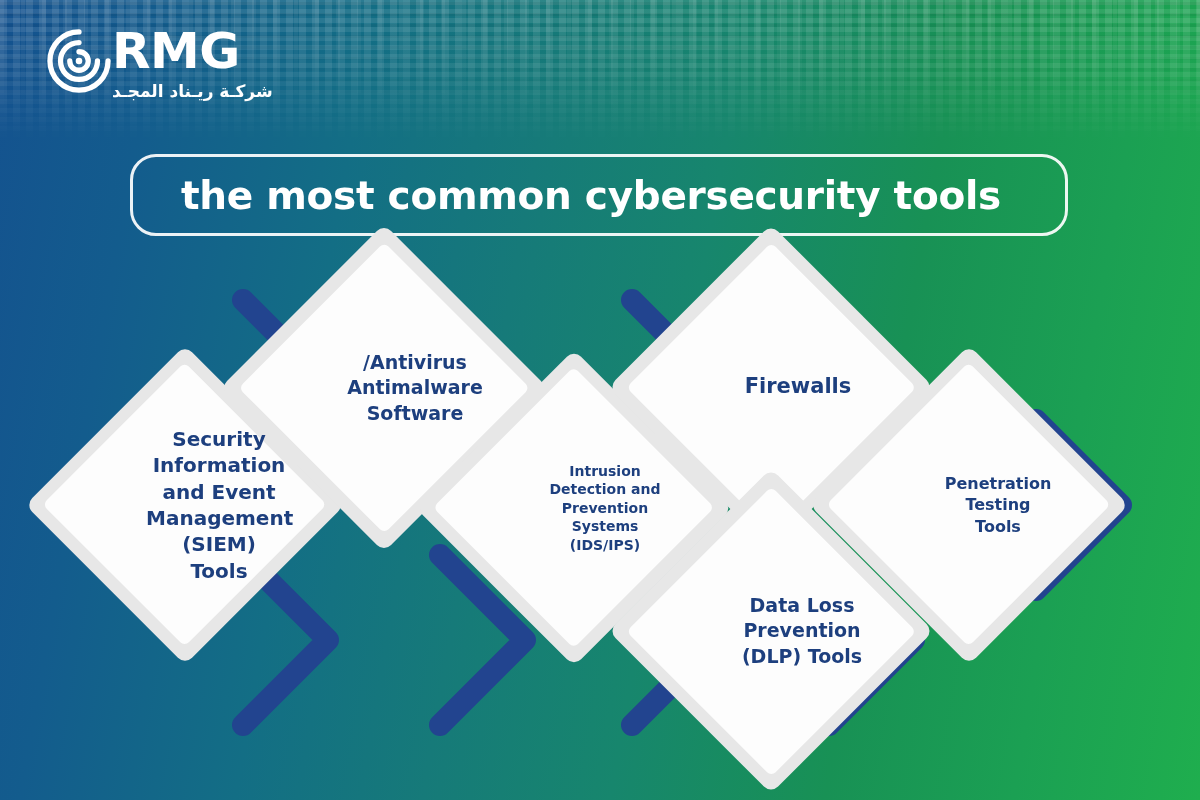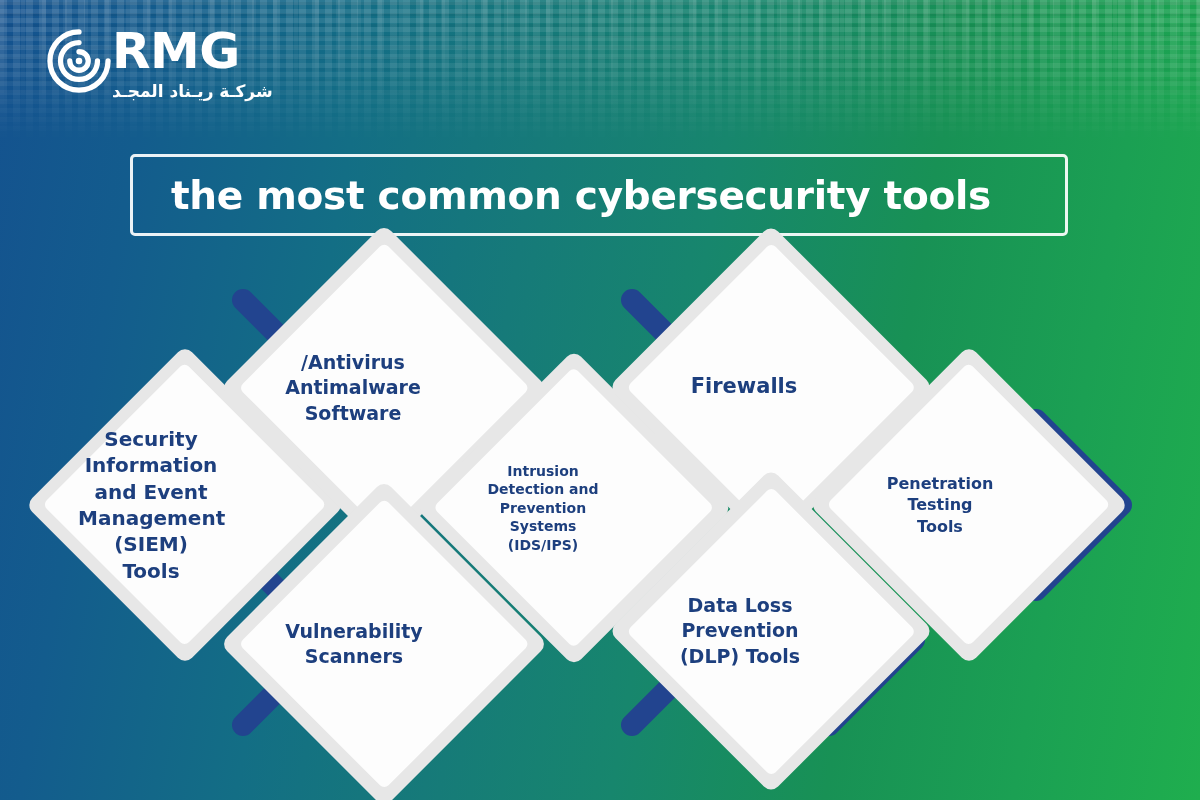--- a/index.html
+++ b/index.html
@@ -78,22 +78,22 @@
     letter-spacing:1px;
     font-family:"DejaVu Sans", sans-serif;
   }
 
   
   .title-banner {
     position:absolute;
     left:130px; top:154px;
     width:938px; height:82px;
     border:3px solid rgba(255,255,255,0.92);
-    border-radius:5px;
-    display:flex; align-items:center;
+    border-radius:26px;
+    display:flex; align-items:center;padding-left:10px;
   }
   .title-text {
     color:#ffffff;
     font-size:39px;
     font-weight:bold;
     letter-spacing:-0.3px;
     margin-left:38px;
     font-family:"DejaVu Sans", sans-serif;
   }
 
@@ -103,21 +103,21 @@
     stroke:#22448F;
     stroke-width:22;
     fill:none;
     stroke-linecap:round;
     stroke-linejoin:round;
   }
 
   
   .diamond {
     position:absolute;
-    display:flex; align-items:center; justify-content:flex-start;
+    display:flex; align-items:center; justify-content:flex-end;
   }
   .diamond-outer {
     position:absolute; left:0; top:0;
     width:100%; height:100%;
     background:#E7E7E7;
     transform:rotate(45deg);
     border-radius:10px;
   }
   .diamond-inner {
     position:absolute;
@@ -195,26 +195,20 @@
   </div>
 
   <div class="diamond" style="left:268px; top:272px; width:232px; height:232px; z-index:5;">
     <div class="diamond-outer"></div>
     <div class="diamond-inner"></div>
     <div class="diamond-label" style="font-size:19px; width:170px;">/Antivirus
 Antimalware
 Software</div>
   </div>
 
-  <div class="diamond" style="left:268px; top:528px; width:232px; height:232px; z-index:5;">
-    <div class="diamond-outer"></div>
-    <div class="diamond-inner"></div>
-    <div class="diamond-label" style="font-size:19px; width:172px;">Vulnerability
-Scanners</div>
-  </div>
 
   <div class="diamond" style="left:462px; top:396px; width:224px; height:224px; z-index:5;">
     <div class="diamond-outer"></div>
     <div class="diamond-inner"></div>
     <div class="diamond-label" style="font-size:14px; width:162px;">Intrusion
 Detection and
 Prevention
 Systems
 (IDS/IPS)</div>
   </div>

